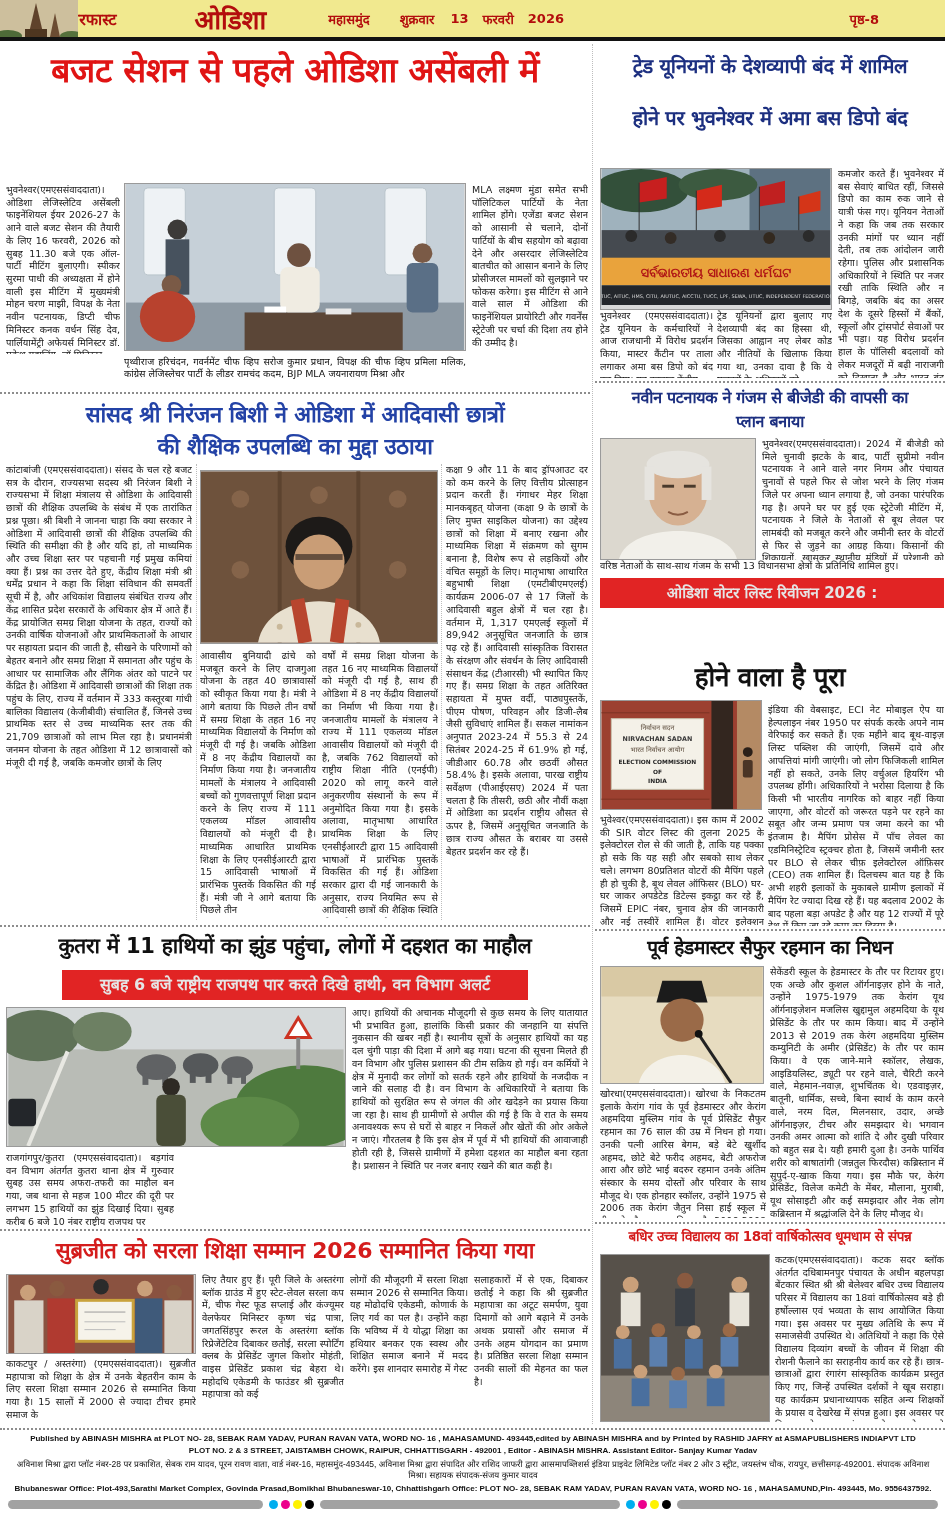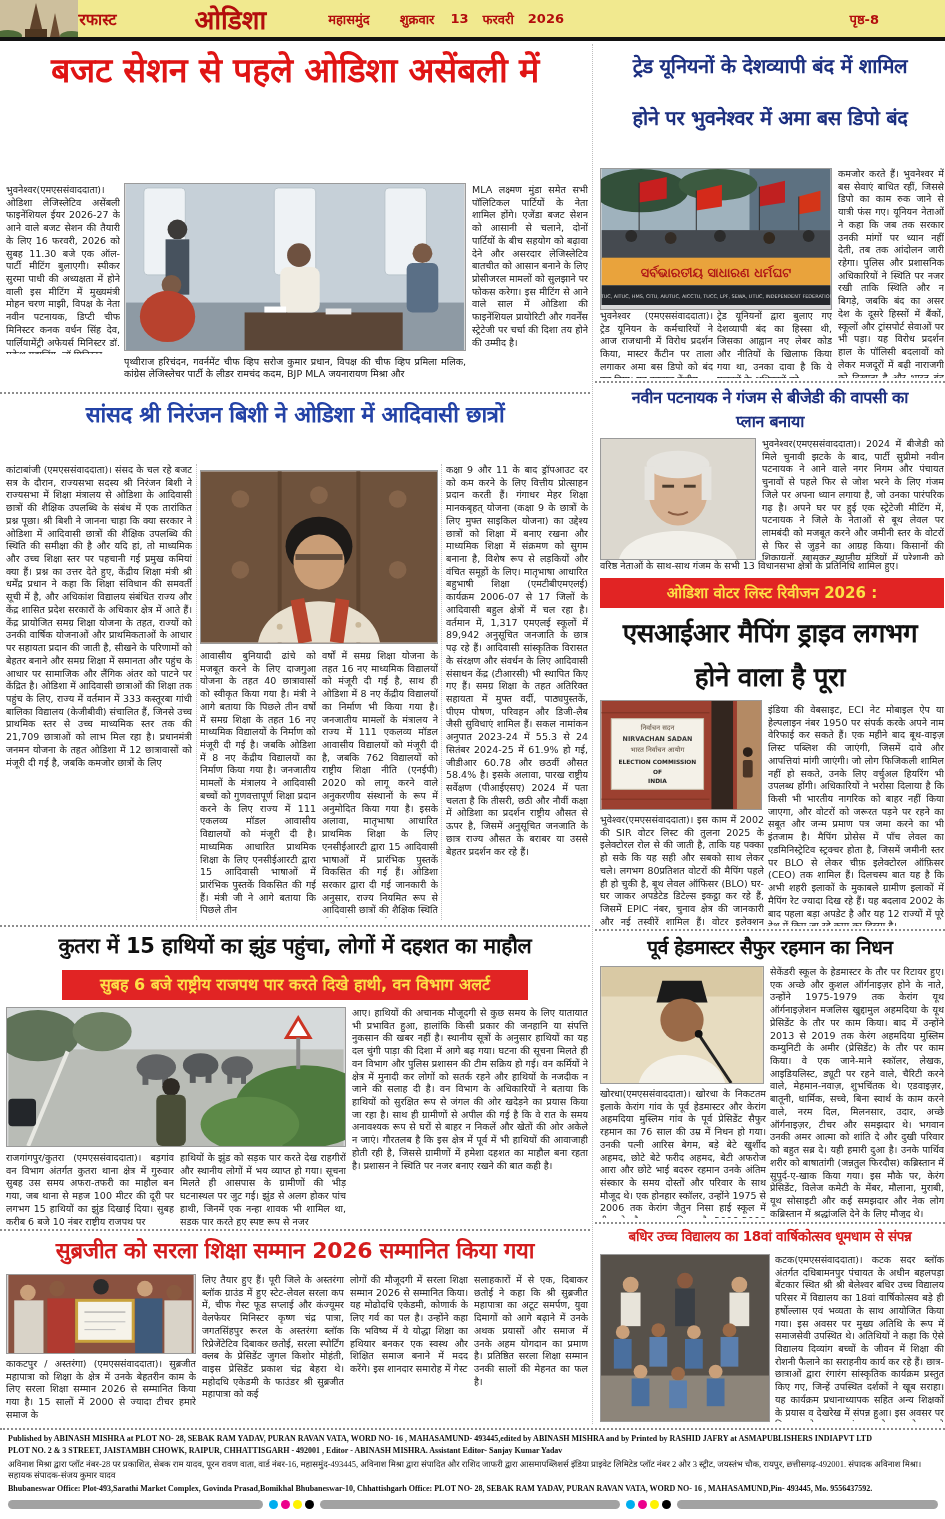--- a/index.html
+++ b/index.html
@@ -8,26 +8,26 @@
   .masthead{position:absolute;top:0;left:0;width:945px;height:37px;background:#f1e98f;
             display:flex;align-items:center;color:#b30d0d;}
   .m-item{font-weight:bold;white-space:nowrap;}
   .mast-rule{position:absolute;top:37px;left:0;width:945px;height:4px;background:#121212;}
   .hl{position:absolute;font-weight:bold;text-align:center;white-space:nowrap;overflow:hidden;letter-spacing:-0.3px;}
   .c-red{color:#e01414}.c-blue{color:#2342a6}.c-navy{color:#1c2f80}.c-black{color:#101010}.c-crimson{color:#d41c1c}
   .bt{position:absolute;font-size:9.5px;line-height:1.34;text-align:justify;color:#1b1b1b;overflow:hidden;}
   .cap{font-size:9.5px;line-height:1.3;color:#111;}
   .photo{position:absolute;overflow:hidden;background:#d8d8d8;border:1px solid #9a9a9a;box-sizing:border-box;}
   .photo svg{display:block;}
-  .redbar{position:absolute;background:#e12424;color:#fde047;font-weight:bold;text-align:center;
+  .redbar{position:absolute;background:#e12424;color:#e5e5e5;font-weight:bold;text-align:center;
           white-space:nowrap;overflow:hidden;}
   .hrule{position:absolute;height:0;border-top:2px dotted #8d8d8d;}
   .vdot{position:absolute;width:0;border-left:1px dotted #bdbdbd;}
   .ft{position:absolute;font-size:8px;line-height:1.3;color:#111;font-weight:bold;
-      font-family:Liberation Serif, serif;overflow:hidden;white-space:nowrap;}
+      font-family:Liberation Sans, sans-serif;overflow:hidden;white-space:nowrap;text-align:center;}
   .ft-hi{font-weight:normal;white-space:normal;font-size:8.5px;}
   .cbar-row{position:absolute;display:flex;align-items:center;gap:6px;}
   .cbar{height:9px;background:#a2a2a2;border-radius:5px;}
   .dots{display:flex;gap:3px;align-items:center;}
   .dot{width:9px;height:9px;border-radius:50%;display:inline-block;}
 </style>
 </head>
 <body>
 
 <div class="page">
@@ -108,20 +108,21 @@
       <rect y="118" width="232" height="20" fill="#23262b"></rect>
       <text x="116" y="131" font-size="5" fill="#dddddd" text-anchor="middle">INTUC, AITUC, HMS, CITU, AIUTUC, AICCTU, TUCC, LPF, SEWA, UTUC, INDEPENDENT FEDERATIONS</text>
     </svg>
   </div>
   <div class="bt" style="top:168px;left:838px;width:106px;height:210px">कमजोर करते हैं। भुवनेश्वर में बस सेवाएं बाधित रहीं, जिससे डिपो का काम रुक जाने से यात्री फंस गए। यूनियन नेताओं ने कहा कि जब तक सरकार उनकी मांगों पर ध्यान नहीं देती, तब तक आंदोलन जारी रहेगा। पुलिस और प्रशासनिक अधिकारियों ने स्थिति पर नजर रखी ताकि स्थिति और न बिगड़े, जबकि बंद का असर देश के दूसरे हिस्सों में बैंकों, स्कूलों और ट्रांसपोर्ट सेवाओं पर भी पड़ा। यह विरोध प्रदर्शन हाल के पॉलिसी बदलावों को लेकर मजदूरों में बढ़ी नाराजगी को दिखाता है और भारत बंद आंदोलन से जुड़ी बड़ी अशांति को दिखाता है।</div>
   <div class="bt" style="top:310px;left:600px;width:113px;height:68px">भुवनेश्वर (एमएससंवाददाता)। ट्रेड यूनियन के कर्मचारियों ने आज राजधानी में विरोध प्रदर्शन किया, मास्टर कैंटीन पर ताला लगाकर अमा बस डिपो को बंद कर दिया। यह हड़ताल केंद्रीय</div>
   <div class="bt" style="top:310px;left:717px;width:115px;height:68px">ट्रेड यूनियनों द्वारा बुलाए गए देशव्यापी बंद का हिस्सा थी, जिसका आह्वान नए लेबर कोड और नीतियों के खिलाफ किया गया था, उनका दावा है कि ये मजदूरों के अधिकारों को</div>
   <div class="hrule" style="top:381px;left:595px;width:350px"></div>
 
   <div class="hl c-blue" style="top:398px;left:0;width:590px;height:30px;font-size:22px">सांसद श्री निरंजन बिशी ने ओडिशा में आदिवासी छात्रों</div>
+  <div class="hl c-blue" style="top:430px;left:0;width:590px;height:30px;font-size:22px">की शैक्षिक उपलब्धि का मुद्दा उठाया</div>
   <div class="bt" style="top:464px;left:6px;width:186px;height:456px">कांटाबांजी (एमएससंवाददाता)। संसद के चल रहे बजट सत्र के दौरान, राज्यसभा सदस्य श्री निरंजन बिशी ने राज्यसभा में शिक्षा मंत्रालय से ओडिशा के आदिवासी छात्रों की शैक्षिक उपलब्धि के संबंध में एक तारांकित प्रश्न पूछा। श्री बिशी ने जानना चाहा कि क्या सरकार ने ओडिशा में आदिवासी छात्रों की शैक्षिक उपलब्धि की स्थिति की समीक्षा की है और यदि हां, तो माध्यमिक और उच्च शिक्षा स्तर पर पहचानी गई प्रमुख कमियां क्या हैं। प्रश्न का उत्तर देते हुए, केंद्रीय शिक्षा मंत्री श्री धर्मेंद्र प्रधान ने कहा कि शिक्षा संविधान की समवर्ती सूची में है, और अधिकांश विद्यालय संबंधित राज्य और केंद्र शासित प्रदेश सरकारों के अधिकार क्षेत्र में आते हैं। केंद्र प्रायोजित समग्र शिक्षा योजना के तहत, राज्यों को उनकी वार्षिक योजनाओं और प्राथमिकताओं के आधार पर सहायता प्रदान की जाती है, सीखने के परिणामों को बेहतर बनाने और समग्र शिक्षा में समानता और पहुंच के आधार पर सामाजिक और लैंगिक अंतर को पाटने पर केंद्रित है। ओडिशा में आदिवासी छात्राओं की शिक्षा तक पहुंच के लिए, राज्य में वर्तमान में 333 कस्तूरबा गांधी बालिका विद्यालय (केजीबीवी) संचालित हैं, जिनसे उच्च प्राथमिक स्तर से उच्च माध्यमिक स्तर तक की 21,709 छात्राओं को लाभ मिल रहा है। प्रधानमंत्री जनमन योजना के तहत ओडिशा में 12 छात्रावासों को मंजूरी दी गई है, जबकि कमजोर छात्रों के लिए</div>
   <div class="vdot" style="top:464px;left:196px;height:456px"></div>
   <div class="photo" style="top:470px;left:200px;width:238px;height:174px">
     <svg width="236" height="172" viewBox="0 0 240 174">
       <rect width="240" height="174" fill="#6e523c"></rect>
       <rect x="78" width="4" height="174" fill="#5c432f"></rect>
         <rect x="158" width="4" height="174" fill="#5c432f"></rect>
       <circle cx="40" cy="28" r="9" fill="#85644a"></circle>
         <circle cx="120" cy="24" r="9" fill="#85644a"></circle>
         <circle cx="200" cy="28" r="9" fill="#85644a"></circle>
@@ -155,21 +156,20 @@
         <rect x="102" y="28" width="10" height="34" fill="#e6e4df"></rect>
       <line x1="62" y1="48" x2="74" y2="48" stroke="#4a3a2c" stroke-width="3"></line>
       <line x1="84" y1="48" x2="96" y2="48" stroke="#4a3a2c" stroke-width="3"></line>
       <path d="M68,74 Q78,80 88,74" stroke="#8a5c42" fill="none" stroke-width="2"></path>
     </svg>
   </div>
   <div class="bt" style="top:438px;left:762px;width:182px;height:122px">भुवनेश्वर(एमएससंवाददाता)। 2024 में बीजेडी को मिले चुनावी झटके के बाद, पार्टी सुप्रीमो नवीन पटनायक ने आने वाले नगर निगम और पंचायत चुनावों से पहले फिर से जोश भरने के लिए गंजम जिले पर अपना ध्यान लगाया है, जो उनका पारंपरिक गढ़ है। अपने घर पर हुई एक स्ट्रेटेजी मीटिंग में, पटनायक ने जिले के नेताओं से बूथ लेवल पर लामबंदी को मजबूत करने और जमीनी स्तर के वोटरों से फिर से जुड़ने का आग्रह किया। किसानों की शिकायतों, खासकर स्थानीय मंडियों में परेशानी को हल करने के लिए एक प्राथमिकता वाले मुद्दे के रूप में बताया गया। मीटिंग में पूर्णचंद्र स्वैन, भगवान गंटायत, चंद्रशेखर साहू और ब्रह्मपुर की मेयर संघमित्रा दलेई सहित</div>
   <div class="bt" style="top:560px;left:600px;width:344px;height:15px">वरिष्ठ नेताओं के साथ-साथ गंजम के सभी 13 विधानसभा क्षेत्रों के प्रतिनिधि शामिल हुए।</div>
   <div class="redbar" style="top:578px;left:600px;width:344px;height:30px;font-size:15px;line-height:30px">ओडिशा वोटर लिस्ट रिवीजन 2026 :</div>
 
-  <div class="hl c-black" style="top:614px;left:595px;width:350px;height:42px;font-size:26px">एसआईआर मैपिंग ड्राइव लगभग</div>
   <div class="hl c-black" style="top:658px;left:595px;width:350px;height:42px;font-size:26px">होने वाला है पूरा</div>
   <div class="photo" style="top:700px;left:600px;width:162px;height:110px">
     <svg width="160" height="108" viewBox="0 0 162 110">
       <rect width="162" height="110" fill="#9c4030"></rect>
       <line x1="0" y1="12" x2="110" y2="12" stroke="#7c3224"></line>
         <line x1="0" y1="100" x2="110" y2="100" stroke="#7c3224"></line>
       <rect x="112" y="0" width="22" height="110" fill="#33261f"></rect>
       <rect x="138" y="0" width="24" height="110" fill="#b48a64"></rect>
       <rect x="144" y="60" width="10" height="18" rx="2" fill="#4a3526"></rect>
         <circle cx="149" cy="52" r="5" fill="#2b2019"></circle>
@@ -179,21 +179,21 @@
       <text x="57" y="52" font-size="7" fill="#5a4a3a" text-anchor="middle">भारत निर्वाचन आयोग</text>
       <text x="57" y="64" font-size="6" font-weight="bold" fill="#222222" text-anchor="middle">ELECTION COMMISSION</text>
       <text x="57" y="74" font-size="6" font-weight="bold" fill="#222222" text-anchor="middle">OF</text>
       <text x="57" y="84" font-size="6" font-weight="bold" fill="#222222" text-anchor="middle">INDIA</text>
     </svg>
   </div>
   <div class="bt" style="top:814px;left:600px;width:164px;height:112px">भुवेश्वर(एमएससंवाददाता)। इस काम में 2002 की SIR वोटर लिस्ट की तुलना 2025 के इलेक्टोरल रोल से की जाती है, ताकि यह पक्का हो सके कि यह सही और सबको साथ लेकर चले। लगभग 80प्रतिशत वोटरों की मैपिंग पहले ही हो चुकी है, बूथ लेवल ऑफिसर (BLO) घर-घर जाकर अपडेटेड डिटेल्स इकट्ठा कर रहे हैं, जिसमें EPIC नंबर, चुनाव क्षेत्र की जानकारी और नई तस्वीरें शामिल हैं। वोटर इलेक्शन कमीशन ऑफ़</div>
   <div class="bt" style="top:704px;left:768px;width:176px;height:222px">इंडिया की वेबसाइट, ECI नेट मोबाइल ऐप या हेल्पलाइन नंबर 1950 पर संपर्क करके अपने नाम वेरिफाई कर सकते हैं। एक महीने बाद बूथ-वाइज़ लिस्ट पब्लिश की जाएंगी, जिसमें दावे और आपत्तियां मांगी जाएंगी। जो लोग फिजिकली शामिल नहीं हो सकते, उनके लिए वर्चुअल हियरिंग भी उपलब्ध होंगी। अधिकारियों ने भरोसा दिलाया है कि किसी भी भारतीय नागरिक को बाहर नहीं किया जाएगा, और वोटरों को जरूरत पड़ने पर रहने का सबूत और जन्म प्रमाण पत्र जमा करने का भी इंतजाम है। मैपिंग प्रोसेस में पाँच लेवल का एडमिनिस्ट्रेटिव स्ट्रक्चर होता है, जिसमें जमीनी स्तर पर BLO से लेकर चीफ़ इलेक्टोरल ऑफ़िसर (CEO) तक शामिल हैं। दिलचस्प बात यह है कि अभी शहरी इलाकों के मुकाबले ग्रामीण इलाकों में मैपिंग रेट ज्यादा दिख रहे हैं। यह बदलाव 2002 के बाद पहला बड़ा अपडेट है और यह 12 राज्यों में पूरे देश में किए जा रहे काम का हिस्सा है।</div>
   <div class="hrule" style="top:929px;left:595px;width:350px"></div>
 
-  <div class="hl c-black" style="top:931px;left:0;width:590px;height:34px;font-size:21px">कुतरा में 15 हाथियों का झुंड पहुंचा, लोगों में दहशत का माहौल</div>
+  <div class="hl c-black" style="top:931px;left:0;width:590px;height:34px;font-size:21px">कुतरा में 11 हाथियों का झुंड पहुंचा, लोगों में दहशत का माहौल</div>
   <div class="redbar" style="top:970px;left:62px;width:466px;height:30px;font-size:16px;line-height:30px">सुबह 6 बजे राष्ट्रीय राजपथ पार करते दिखे हाथी, वन विभाग अलर्ट</div>
   <div class="photo" style="top:1007px;left:6px;width:340px;height:140px">
     <svg width="338" height="138" viewBox="0 0 340 140">
       <rect width="340" height="140" fill="#d6dadb"></rect>
       <rect y="42" width="340" height="98" fill="#b9bcb6"></rect>
       <ellipse cx="30" cy="28" rx="42" ry="26" fill="#5f7258"></ellipse>
       <ellipse cx="95" cy="24" rx="30" ry="20" fill="#6d8063"></ellipse>
       <line x1="60" y1="44" x2="20" y2="140" stroke="#e8e8e2" stroke-width="4"></line>
       <ellipse cx="150" cy="60" rx="20" ry="13" fill="#606264"></ellipse>
         <rect x="136" y="66" width="6" height="12" fill="#606264"></rect>
@@ -207,21 +207,20 @@
       <circle cx="165" cy="80" r="9" fill="#2e2a24"></circle>
         <rect x="150" y="88" width="30" height="52" rx="6" fill="#4a4e38"></rect>
       <ellipse cx="300" cy="100" rx="70" ry="42" fill="#4e7a3e"></ellipse>
         <ellipse cx="245" cy="118" rx="50" ry="28" fill="#5d8a48"></ellipse>
       <polygon points="282,30 306,30 294,10" fill="#ffffff" stroke="#cc3322" stroke-width="3"></polygon>
       <rect x="292" y="30" width="4" height="32" fill="#888888"></rect>
       <rect x="0" y="92" width="28" height="28" rx="4" fill="#23262a"></rect>
     </svg>
   </div>
   <div class="bt" style="top:1152px;left:6px;width:168px;height:74px">राजगांगपुर/कुतरा (एमएससंवाददाता)। बड़गांव वन विभाग अंतर्गत कुतरा थाना क्षेत्र में गुरुवार सुबह उस समय अफरा-तफरी का माहौल बन गया, जब थाना से महज 100 मीटर की दूरी पर लगभग 15 हाथियों का झुंड दिखाई दिया। सुबह करीब 6 बजे 10 नंबर राष्ट्रीय राजपथ पर</div>
-  <div class="bt" style="top:1152px;left:180px;width:166px;height:74px">हाथियों के झुंड को सड़क पार करते देख राहगीरों और स्थानीय लोगों में भय व्याप्त हो गया। सूचना मिलते ही आसपास के ग्रामीणों की भीड़ घटनास्थल पर जुट गई। झुंड से अलग होकर पांच हाथी, जिनमें एक नन्हा शावक भी शामिल था, सड़क पार करते हुए स्पष्ट रूप से नजर</div>
   <div class="bt" style="top:1007px;left:352px;width:236px;height:219px">आए। हाथियों की अचानक मौजूदगी से कुछ समय के लिए यातायात भी प्रभावित हुआ, हालांकि किसी प्रकार की जनहानि या संपत्ति नुकसान की खबर नहीं है। स्थानीय सूत्रों के अनुसार हाथियों का यह दल चुंगी पाड़ा की दिशा में आगे बढ़ गया। घटना की सूचना मिलते ही वन विभाग और पुलिस प्रशासन की टीम सक्रिय हो गई। वन कर्मियों ने क्षेत्र में मुनादी कर लोगों को सतर्क रहने और हाथियों के नजदीक न जाने की सलाह दी है। वन विभाग के अधिकारियों ने बताया कि हाथियों को सुरक्षित रूप से जंगल की ओर खदेड़ने का प्रयास किया जा रहा है। साथ ही ग्रामीणों से अपील की गई है कि वे रात के समय अनावश्यक रूप से घरों से बाहर न निकलें और खेतों की ओर अकेले न जाएं। गौरतलब है कि इस क्षेत्र में पूर्व में भी हाथियों की आवाजाही होती रही है, जिससे ग्रामीणों में हमेशा दहशत का माहौल बना रहता है। प्रशासन ने स्थिति पर नजर बनाए रखने की बात कही है।</div>
   <div class="hrule" style="top:1229px;left:0;width:590px"></div>
 
   <div class="hl c-crimson" style="top:1234px;left:0;width:590px;height:32px;font-size:22px">सुब्रजीत को सरला शिक्षा सम्मान 2026 सम्मानित किया गया</div>
   <div class="photo" style="top:1274px;left:6px;width:190px;height:80px">
     <svg width="188" height="78" viewBox="0 0 190 80">
       <rect width="190" height="80" fill="#8a5240"></rect>
       <circle cx="20" cy="18" r="8" fill="#caa07a"></circle>
         <circle cx="50" cy="14" r="8" fill="#8a5a40"></circle>
         <circle cx="95" cy="12" r="8" fill="#2b2b2b"></circle>

